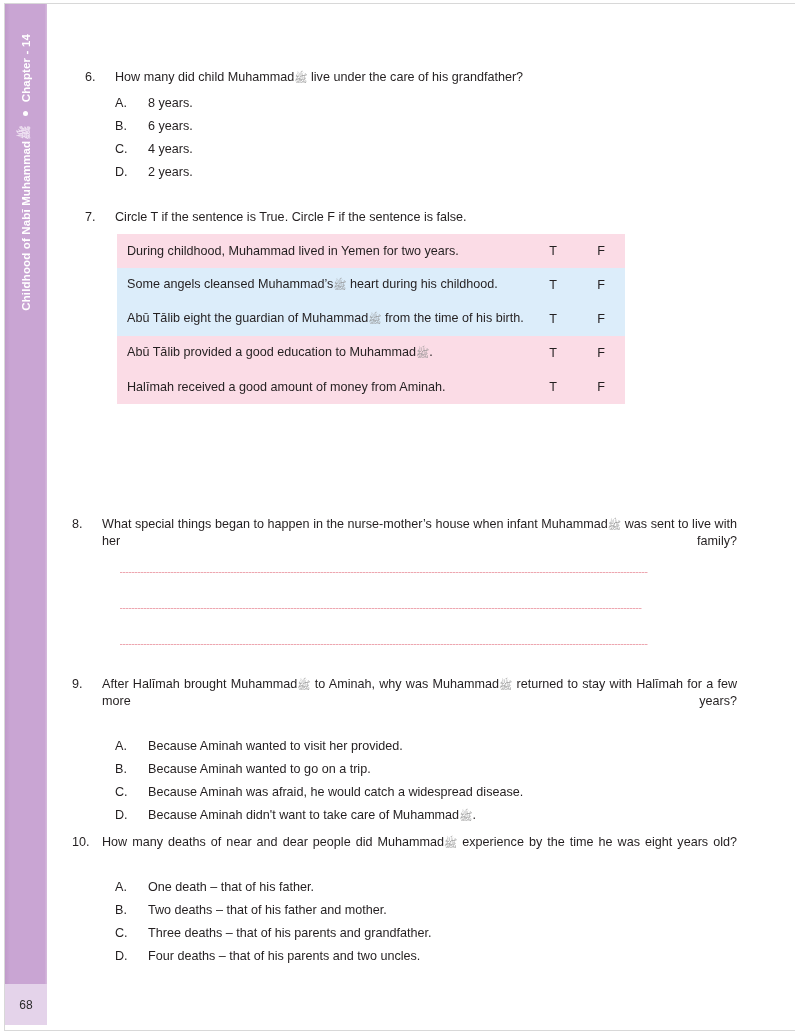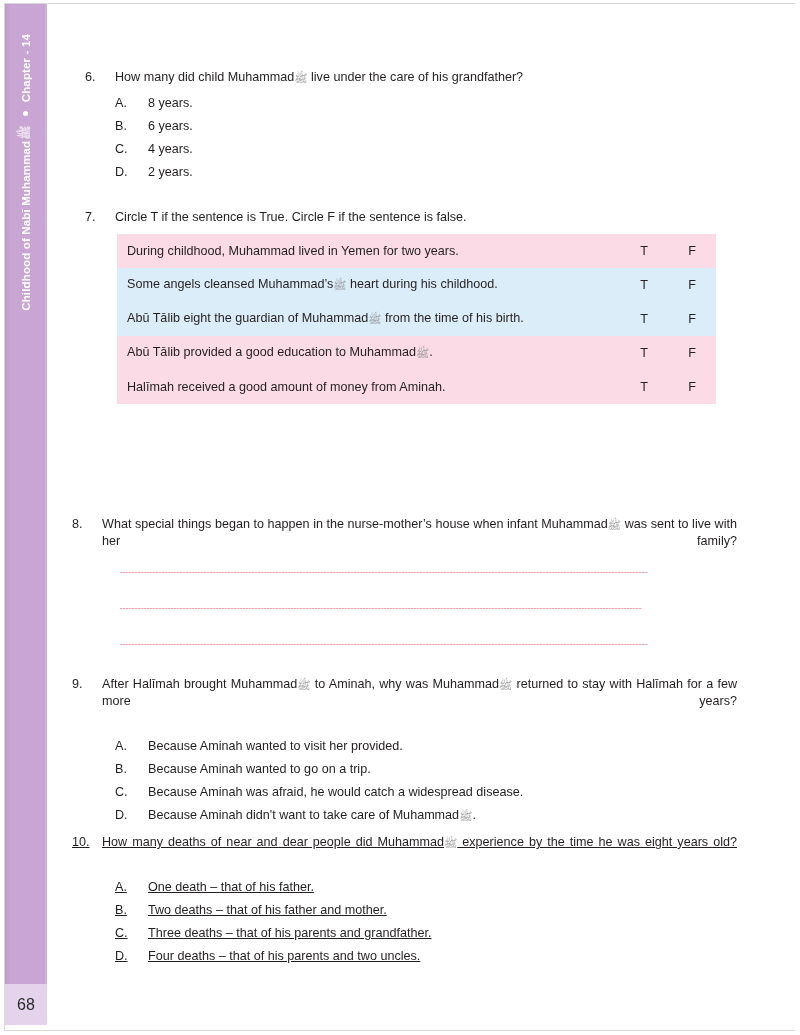--- a/index.html
+++ b/index.html
@@ -79,21 +79,21 @@
     position: absolute;
     left: 5px;
     top: 984px;
     width: 42px;
     height: 41px;
     background: #e4d3ea;
     display: flex;
     align-items: center;
     justify-content: center;
     color: #2b2b2b;
-    font-size: 16px;
+    font-size: 12px;
   }
   
   .content {
     position: absolute;
     left: 47px;
     top: 4px;
     width: 748px;
     height: 1026px;
     background: #ffffff;
     box-sizing: border-box;
@@ -145,21 +145,21 @@
     font-size: 11px;
     color: #8d8d8d;
     transform: translateY(1px);
     letter-spacing: 0;
   }
   
   .tf-table {
     position: absolute;
     left: 70px;
     top: 230px;
-    width: 599px;
+    width: 508px;
     border-collapse: collapse;
     table-layout: fixed;
   }
   .tf-table tr { height: 34px; }
   .tf-table td {
     font-size: 12.6px;
     color: #231f20;
     padding: 0;
     vertical-align: middle;
   }
@@ -299,21 +299,21 @@
             <span class="ltr">C.</span>
             <span class="otxt">Because Aminah was afraid, he would catch a widespread disease.</span>
           </div>
         <div class="opt">
             <span class="ltr">D.</span>
             <span class="otxt"><span>Because Aminah didn't want to take care of Muhammad</span><span class="salla">ﷺ</span><span>.</span></span>
           </div>
       </div>
     </div>
 
-    <div class="q-block" style="left:13px; top:830px; width:677px;text-decoration:underline;">
+    <div class="q-block" style="left:13px; top:830px; width:677px;">
       <div class="q-head justify">
         <span class="num" style="width:42px; padding-left:12px; box-sizing:border-box;">10.</span>
         <span class="txt"><span>How many deaths of near and dear people did Muhammad</span><span class="salla">ﷺ</span><span> experience by the time he was eight years old?</span></span>
       </div>
       <div class="opts" style="margin-left:55px; margin-top:8px;">
         <div class="opt">
             <span class="ltr">A.</span>
             <span class="otxt">One death – that of his father.</span>
           </div>
         <div class="opt">

